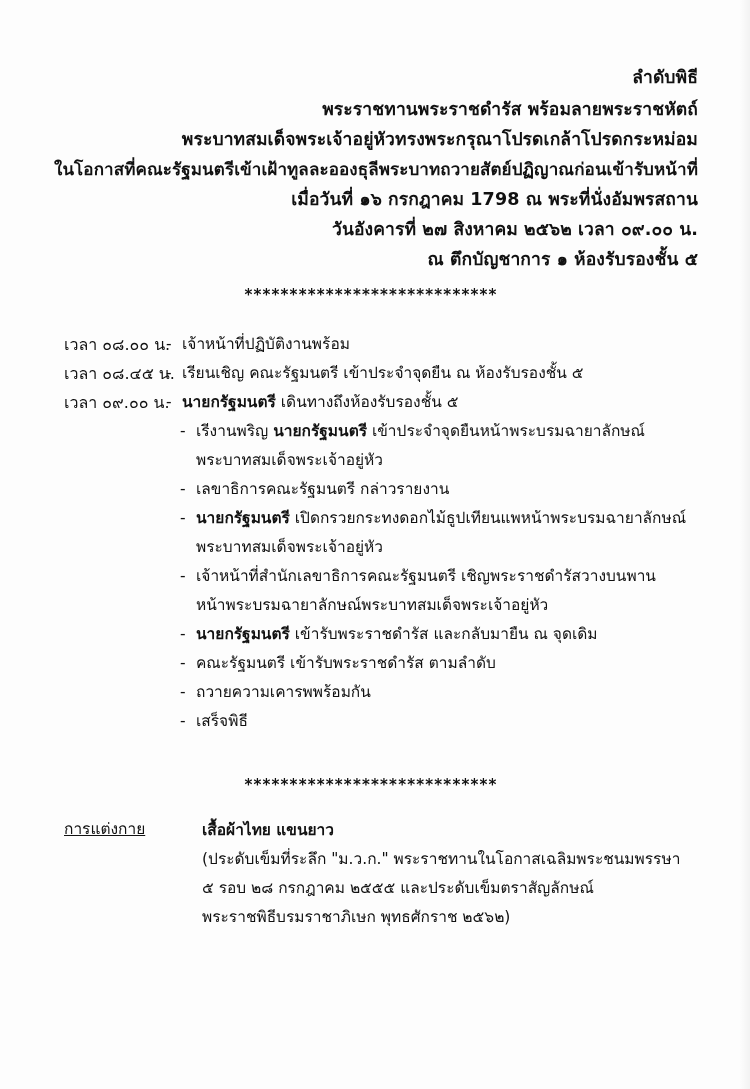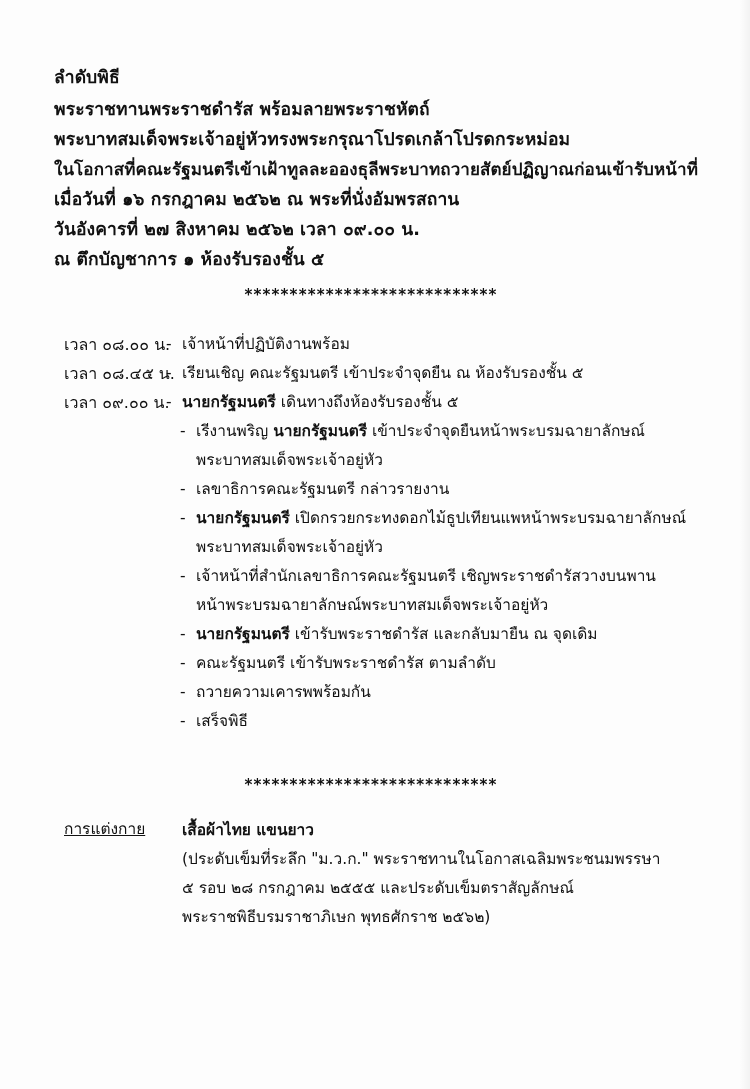--- a/index.html
+++ b/index.html
@@ -35,21 +35,21 @@
     position: absolute;
     left: 0;
     right: 8px;
     top: 0;
     bottom: 0;
     padding: 62px 44px 0 44px;
     box-sizing: border-box;
   }
 
   .header-block {
-    text-align: left;
+    text-align: right;
     margin-left: 10px;
   }
   .hdr-line {
     font-size: 17.5px;
     line-height: 30px;
     font-weight: 700;
     color: #111111;
     letter-spacing: 0.1px;
     white-space: nowrap;
   }
@@ -115,20 +115,21 @@
     margin-left: 14px;
   }
   b, .b {
     font-weight: 700;
   }
 
   .dress {
     margin-top: 22px;
     display: flex;
     align-items: flex-start;
+    gap: 20px;
   }
   .dress-label {
     width: 122px;
     flex: 0 0 122px;
     padding-left: 20px;
     box-sizing: border-box;
     font-size: 15.5px;
     color: #111;
     text-decoration: underline;
     white-space: nowrap;
@@ -148,21 +149,21 @@
 <body>
 
 <div class="page">
   <div class="sheet">
 
     <div class="header-block">
       <div class="hdr-line title">ลำดับพิธี</div>
       <div class="hdr-line">พระราชทานพระราชดำรัส  พร้อมลายพระราชหัตถ์</div>
       <div class="hdr-line">พระบาทสมเด็จพระเจ้าอยู่หัวทรงพระกรุณาโปรดเกล้าโปรดกระหม่อม</div>
       <div class="hdr-line wide">ในโอกาสที่คณะรัฐมนตรีเข้าเฝ้าทูลละอองธุลีพระบาทถวายสัตย์ปฏิญาณก่อนเข้ารับหน้าที่</div>
-      <div class="hdr-line">เมื่อวันที่ ๑๖ กรกฎาคม ๒๕๖๒ ณ พระที่นั่งอัมพรสถาน</div>
+      <div class="hdr-line">เมื่อวันที่ ๑๖ กรกฎาคม 1798 ณ พระที่นั่งอัมพรสถาน</div>
       <div class="hdr-line">วันอังคารที่ ๒๗ สิงหาคม ๒๕๖๒ เวลา ๐๙.๐๐ น.</div>
       <div class="hdr-line">ณ ตึกบัญชาการ ๑ ห้องรับรองชั้น ๕</div>
     </div>
 
     <div class="stars">****************************</div>
 
     <div class="schedule">
 
       <div class="row">
         <div class="time">เวลา ๐๘.๐๐ น.</div>

